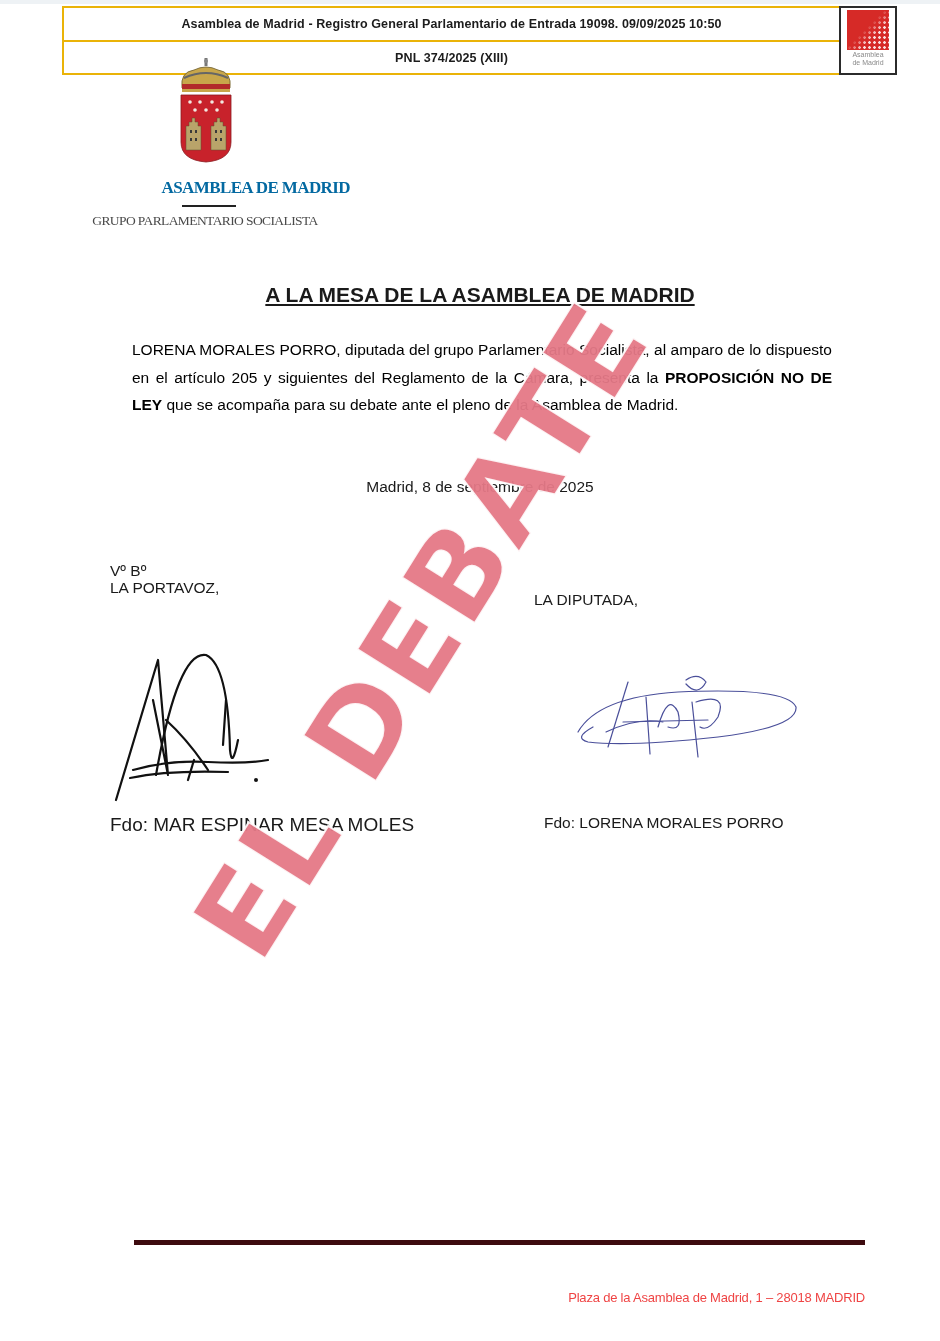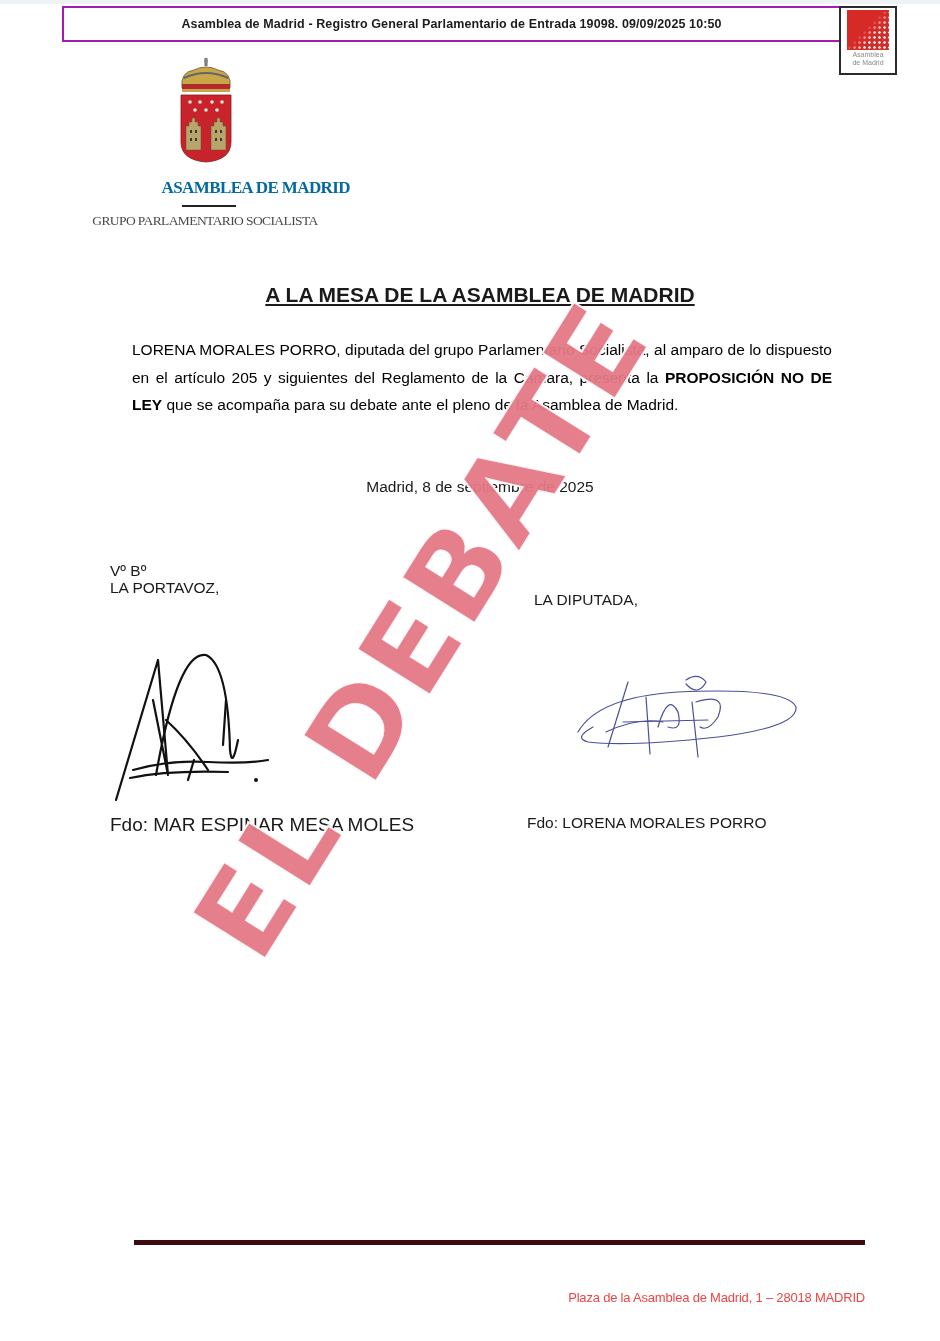--- a/index.html
+++ b/index.html
@@ -6,21 +6,21 @@
   body {
     width: 940px; height: 1341px; position: relative; overflow: hidden;
     background: #ffffff; color: #1a1a1a;
     font-family: "Liberation Sans", "DejaVu Sans", sans-serif;
   }
   .topfade { position: absolute; left: 0; top: 0; width: 940px; height: 4px; background: #eef2f5; }
 
   
   .stamp { position: absolute; left: 62px; top: 6px; width: 835px; height: 68px; }
   .stamp-cell {
-    position: absolute; left: 0; width: 779px; border: 2px solid #a21caf; box-sizing: border-box;
+    position: absolute; left: 0; width: 779px; border: 2px solid #eab308; box-sizing: border-box;
     display: flex; align-items: center; justify-content: center;
     font-size: 12.5px; font-weight: bold; color: #1c1c1c; letter-spacing: 0.1px;
   }
   .stamp-row1 { top: 0; height: 36px; }
   .stamp-row2 { top: 34px; height: 35px; }
   .stamp-logo-cell {
     position: absolute; left: 777px; top: 0; width: 58px; height: 69px;
     border: 2px solid #2b2b2b; box-sizing: border-box;
     display: flex; flex-direction: column; align-items: center; padding-top: 2px;
   }
@@ -65,21 +65,21 @@
   .date-line {
     position: absolute; left: 130px; top: 478px; width: 700px; text-align: center;
     font-size: 15.5px; color: #1a1a1a;
   }
   .vobo { position: absolute; left: 110px; top: 562px; font-size: 15.5px; }
   .portavoz { position: absolute; left: 110px; top: 579px; font-size: 15.5px; }
   .diputada { position: absolute; left: 534px; top: 591px; font-size: 15.5px; }
   .sig-left { position: absolute; left: 108px; top: 640px; width: 170px; height: 170px; }
   .sig-right { position: absolute; left: 568px; top: 672px; width: 235px; height: 90px; }
   .fdo-left { position: absolute; left: 110px; top: 814px; font-size: 19px; text-align: right; }
-  .fdo-right { position: absolute; left: 527px; top: 814px; font-size: 15.5px; }
+  .fdo-right { position: absolute; left: 544px; top: 814px; font-size: 15.5px; }
 
   
   .footer-rule { position: absolute; left: 134px; top: 1240px; width: 731px; height: 5px; background: #3d0b0f; }
   .footer-addr {
     position: absolute; left: 134px; top: 1290px; width: 731px; text-align: right;
     font-size: 13px; color: #ef4444; letter-spacing: -0.2px;
   }
 
   
   .watermark {
@@ -95,20 +95,21 @@
     text-shadow: 0 0 0 rgba(228,120,135,0.78);
   }
 </style>
 </head>
 <body>
 
 <div class="topfade"></div>
 
 <div class="stamp">
   <div class="stamp-cell stamp-row1">Asamblea de Madrid - Registro General Parlamentario de Entrada 19098. 09/09/2025 10:50</div>
+  <div class="stamp-cell stamp-row2">PNL 374/2025 (XIII)</div>
   <div class="stamp-logo-cell">
     <div class="logo-square">
         <div class="dots"></div>
       </div>
     <div class="logo-text">
       <div>Asamblea</div>
       <div>de Madrid</div>
     </div>
   </div>
 </div>

